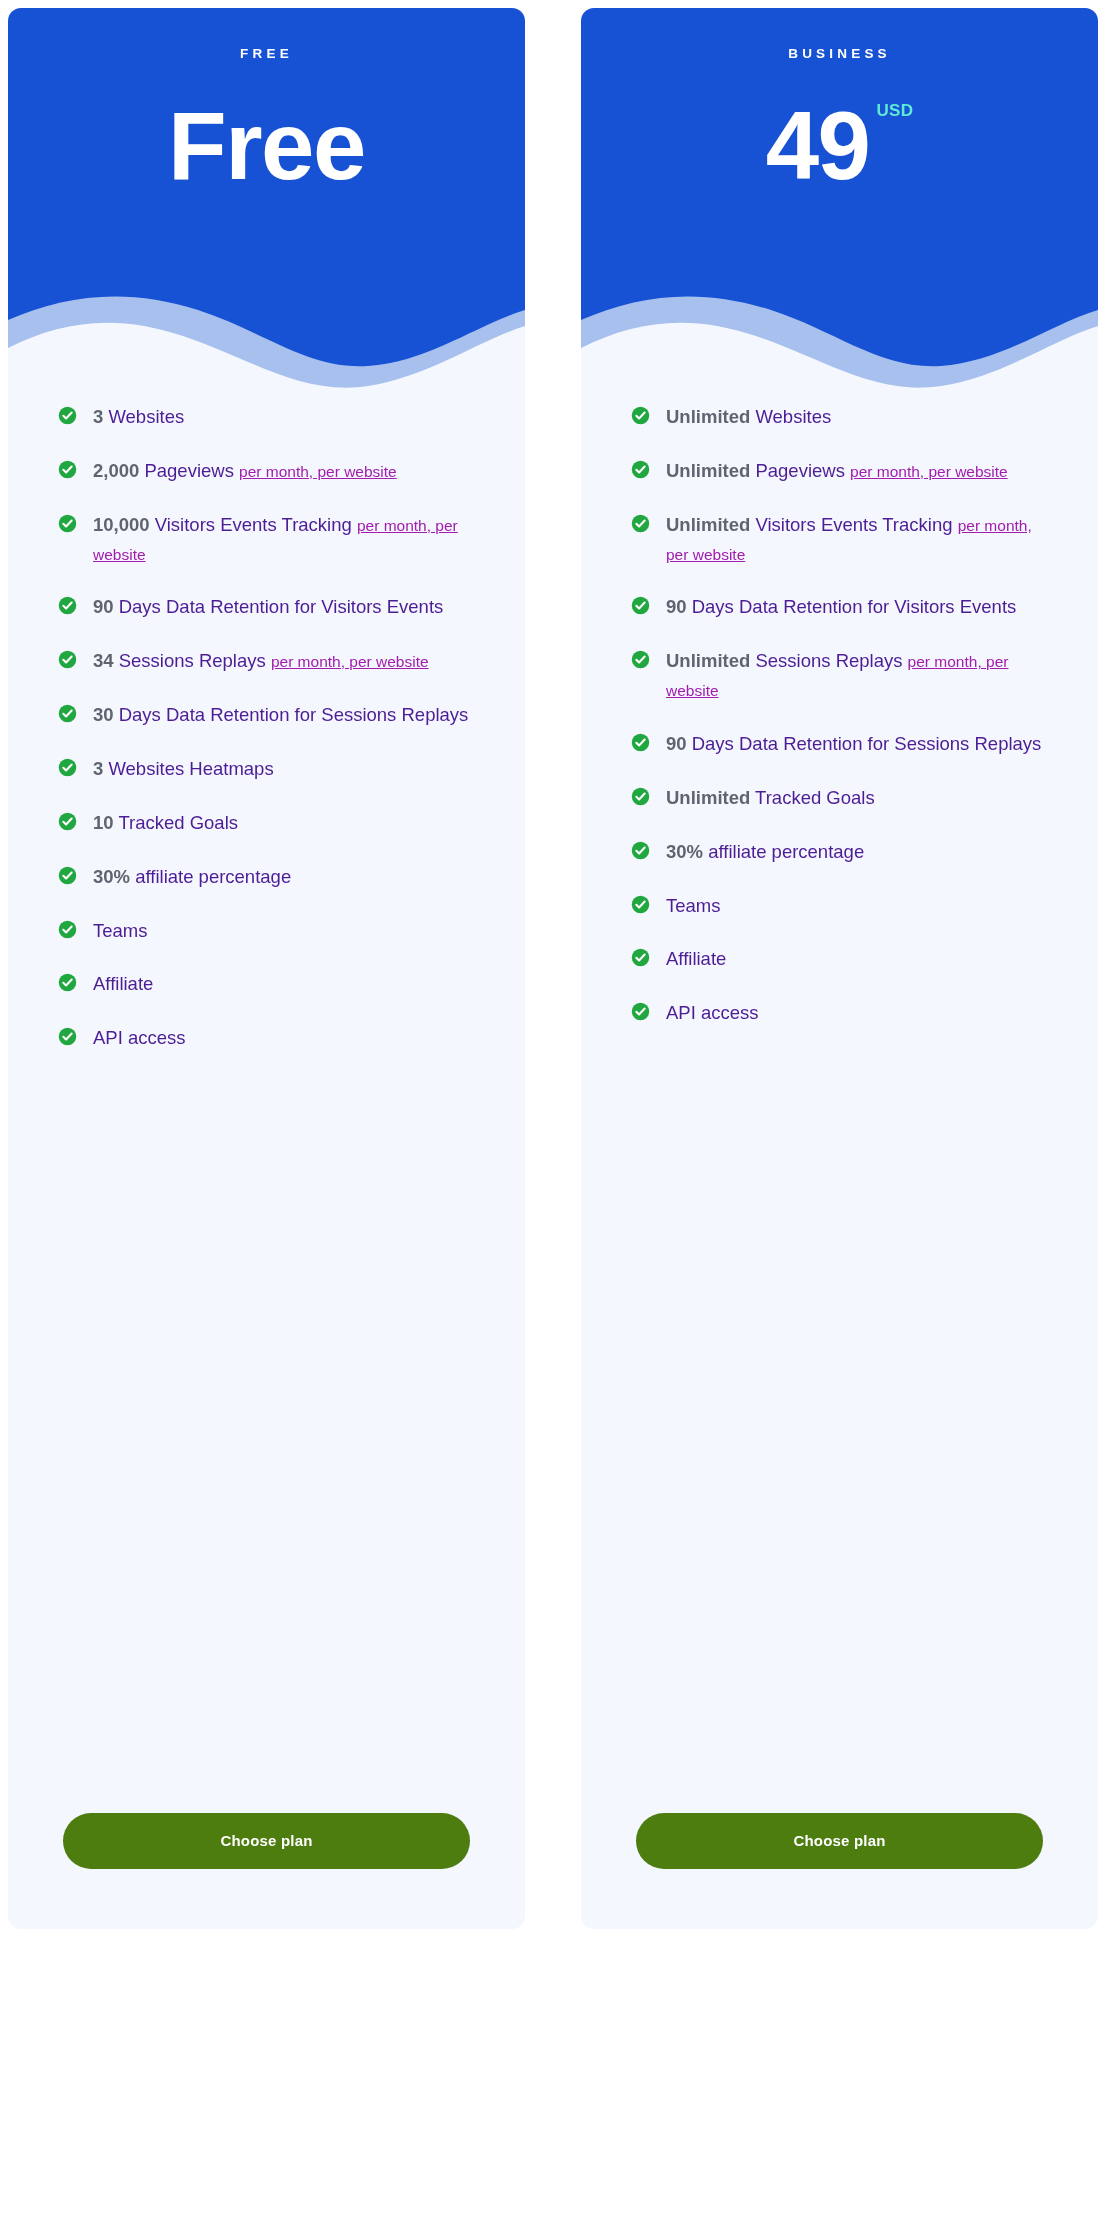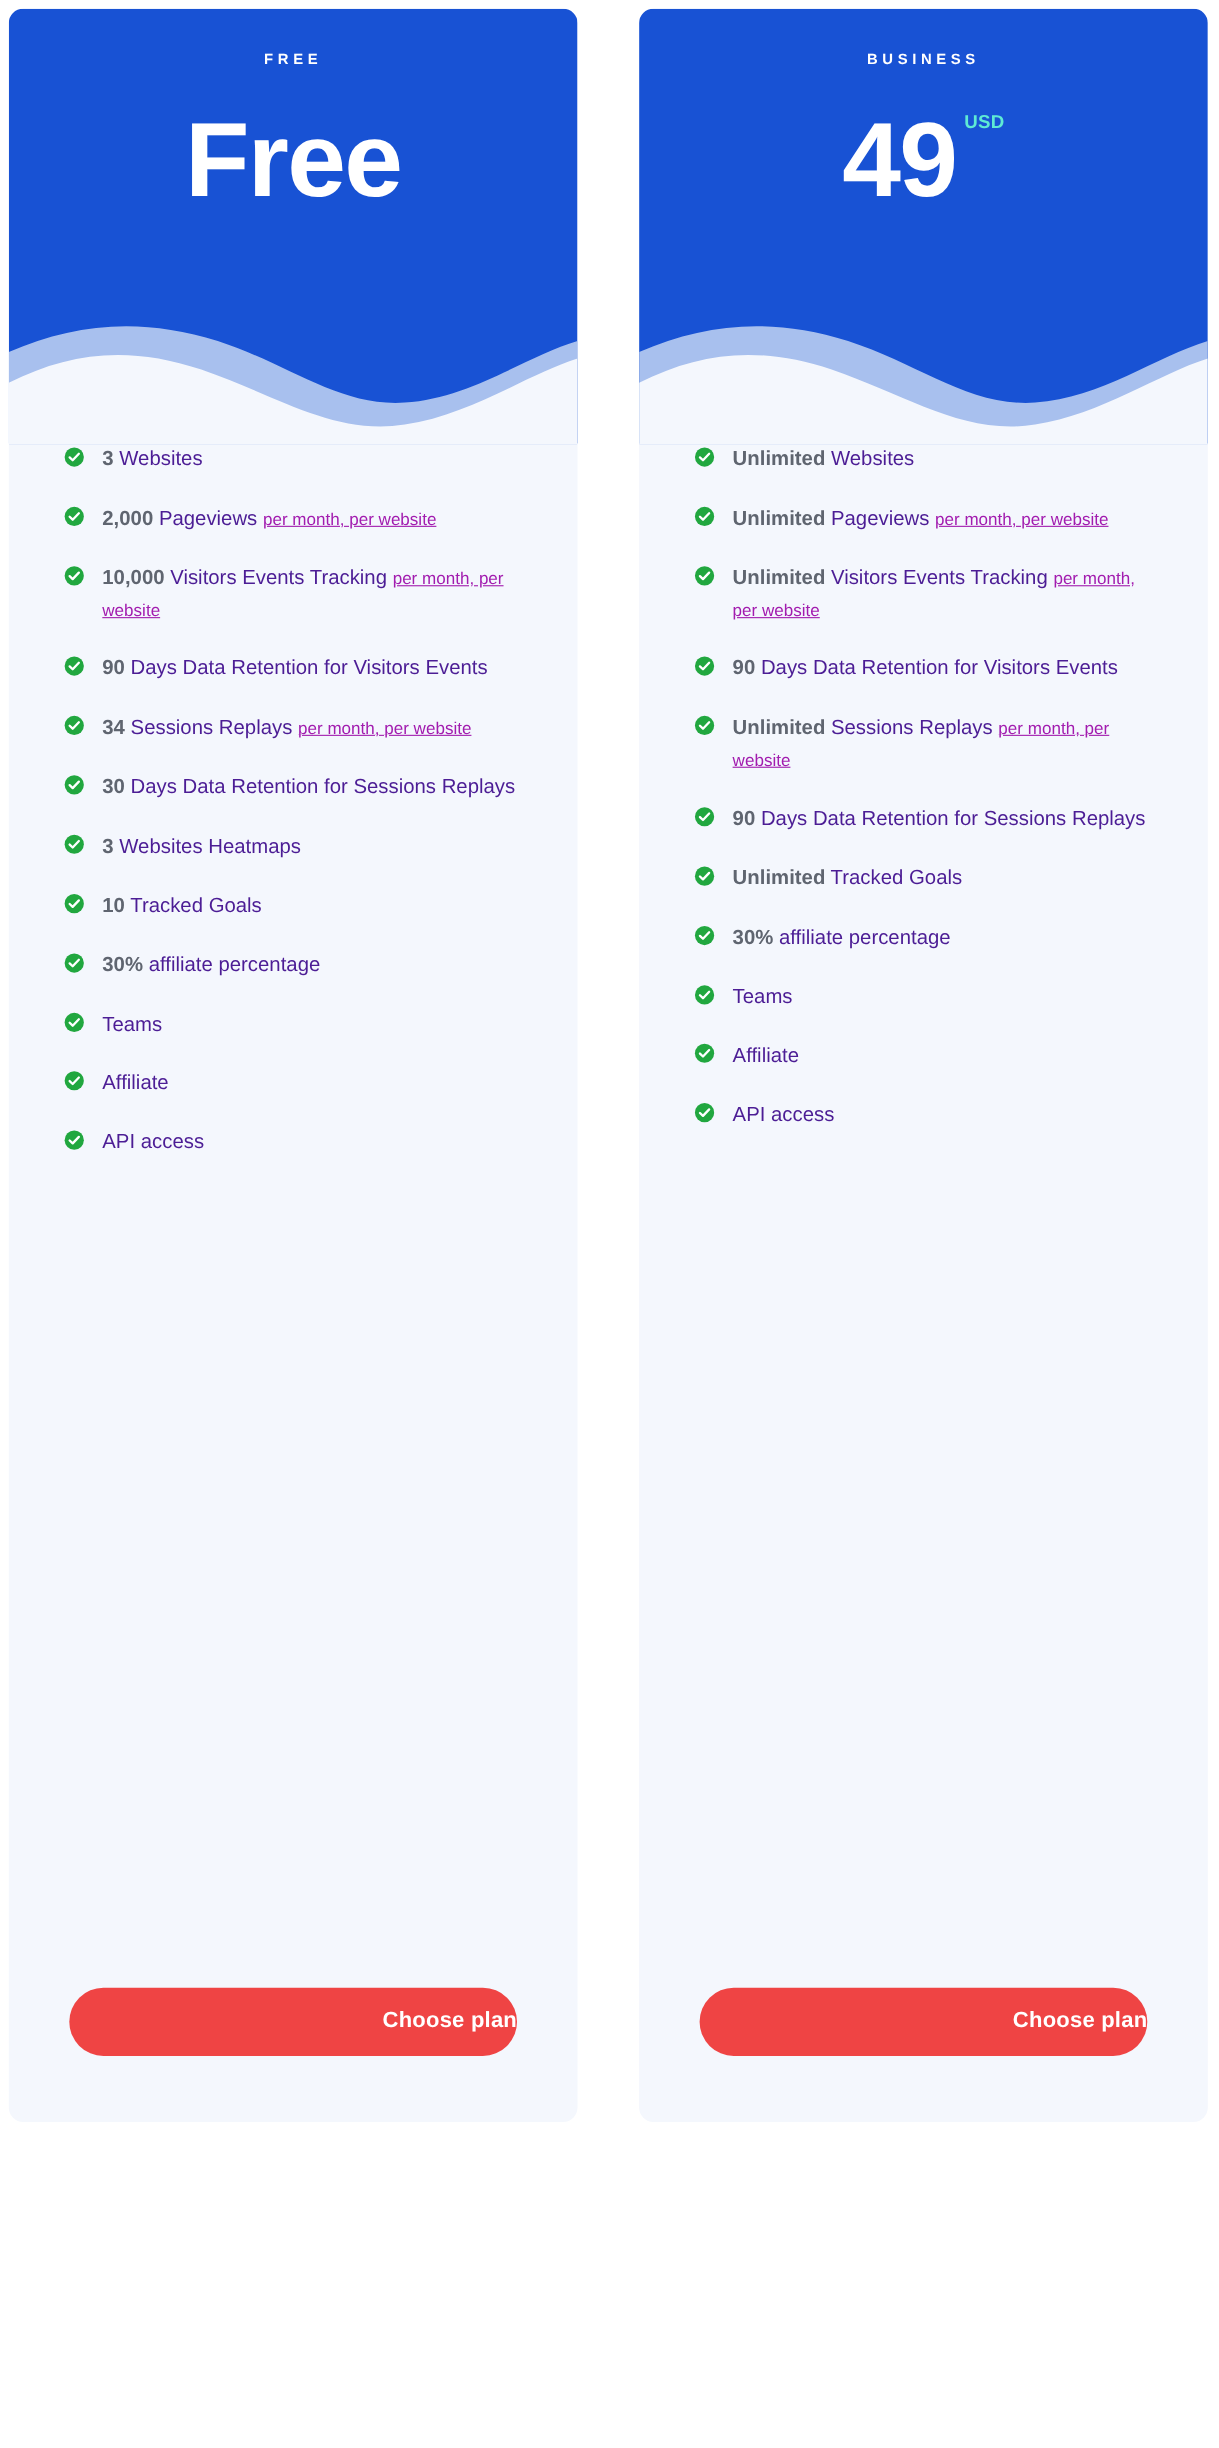--- a/index.html
+++ b/index.html
@@ -120,28 +120,28 @@
   .cta-zone {
     flex:none;
     padding:0 55px 60px 55px;
   }
   .choose-plan-btn {
     display:block;
     width:100%;
     padding:19px 0 20px;
     border:none;
     border-radius:40px;
-    background:#ef4444;
+    background:#4d7c0f;
     color:#ffffff;
     font-family:"Liberation Sans", sans-serif;
-    font-size:20px;
+    font-size:15px;
     font-weight:700;
     letter-spacing:.2px;
     cursor:pointer;
-    text-align:right;
+    text-align:center;
   }
 </style>
 </head>
 <body>
 
 <div class="pricing-wrap">
 
 <div class="plan-card">
       <div class="card-header">
         <div class="plan-tag">FREE</div>

